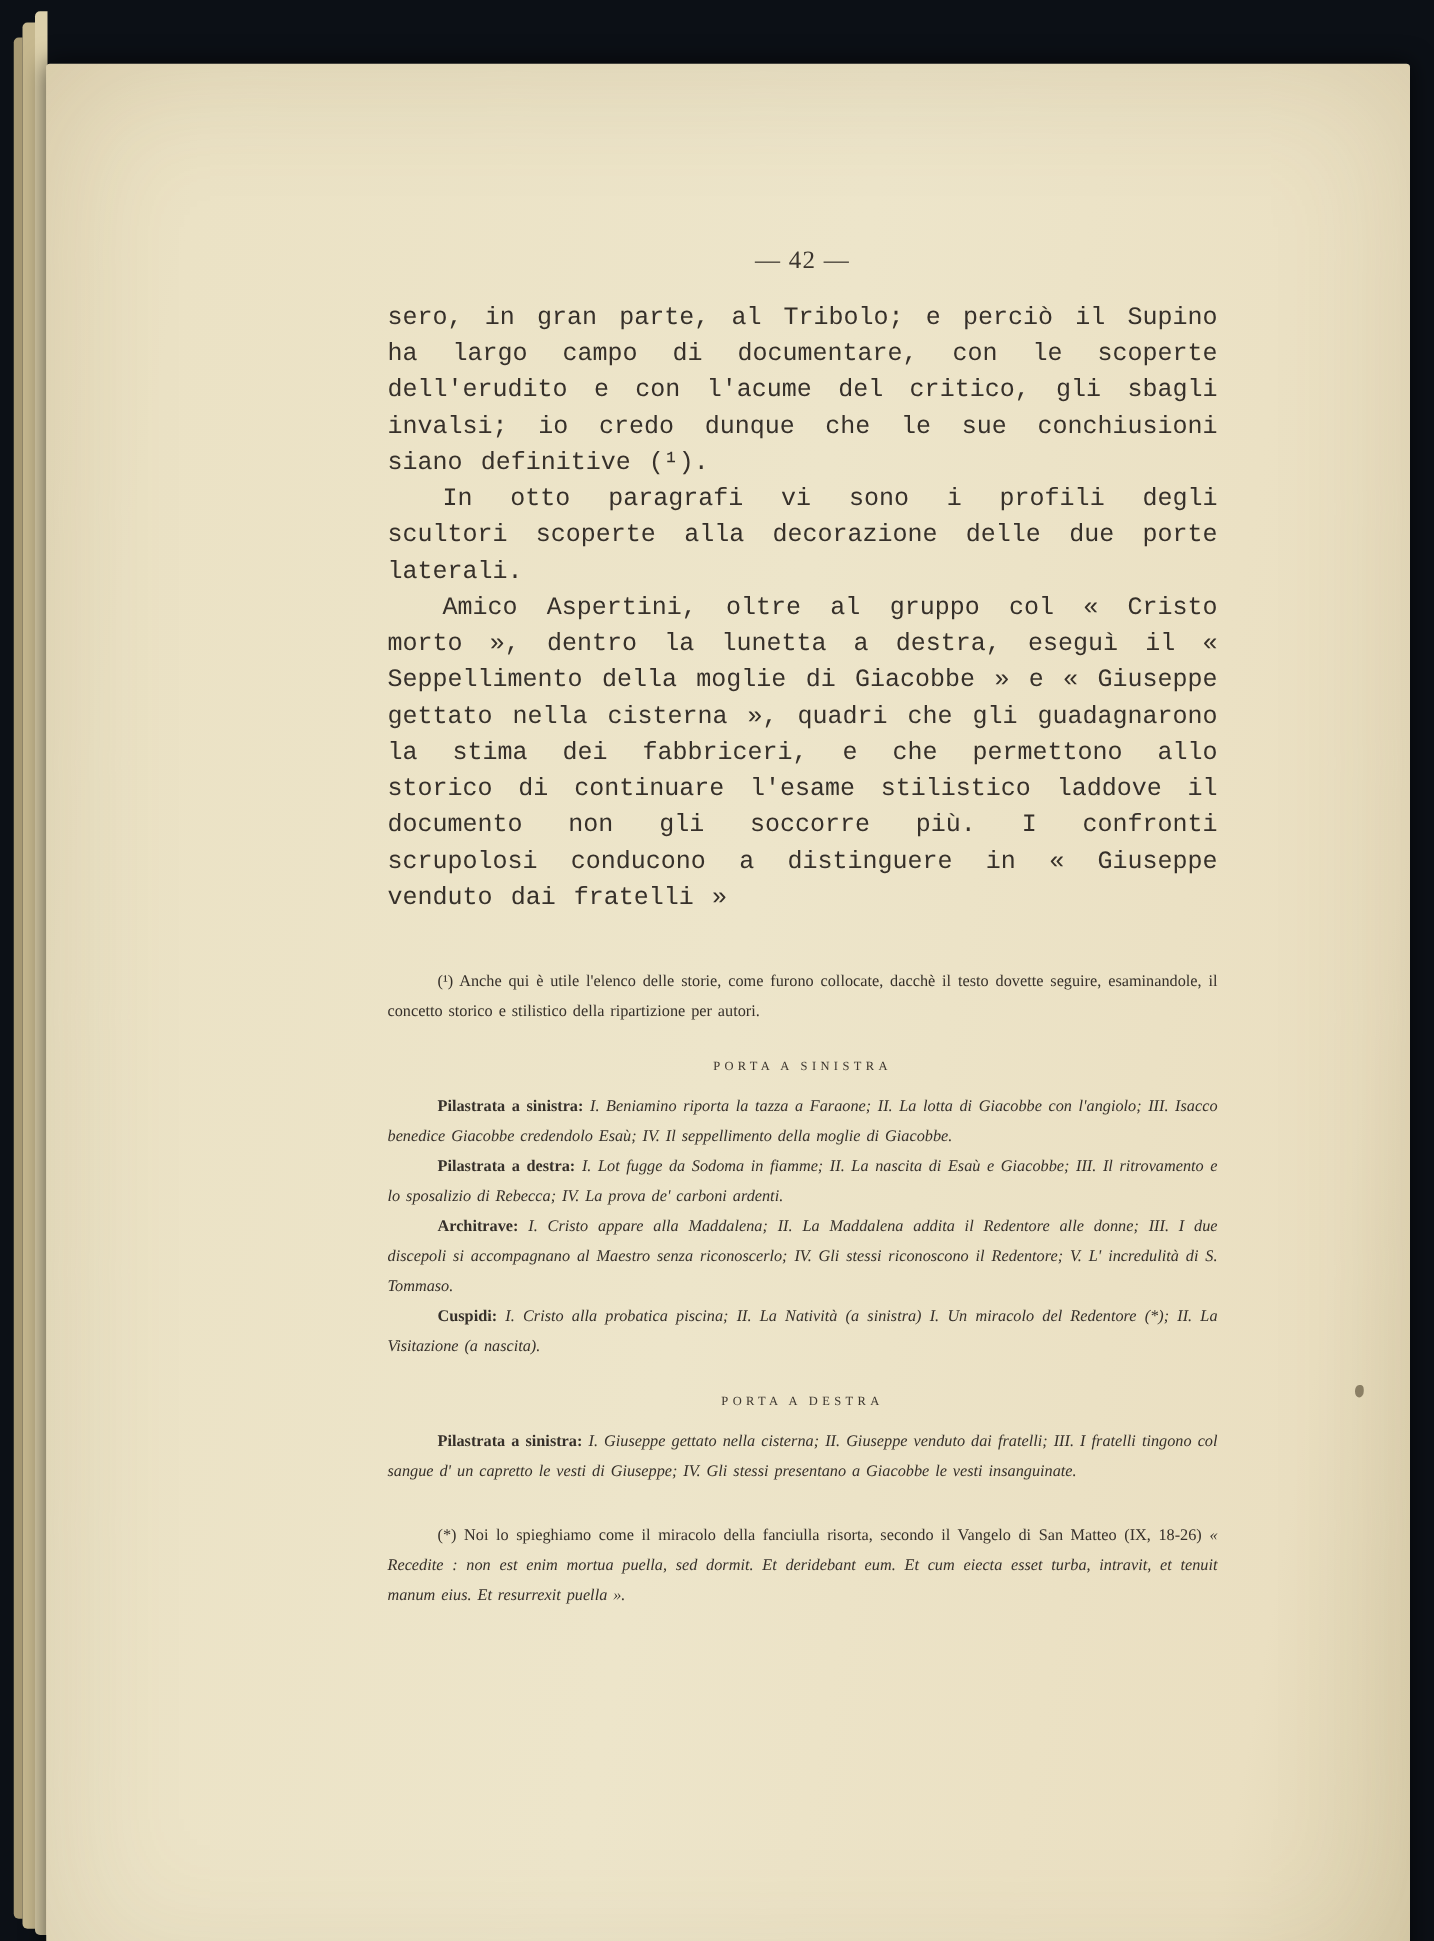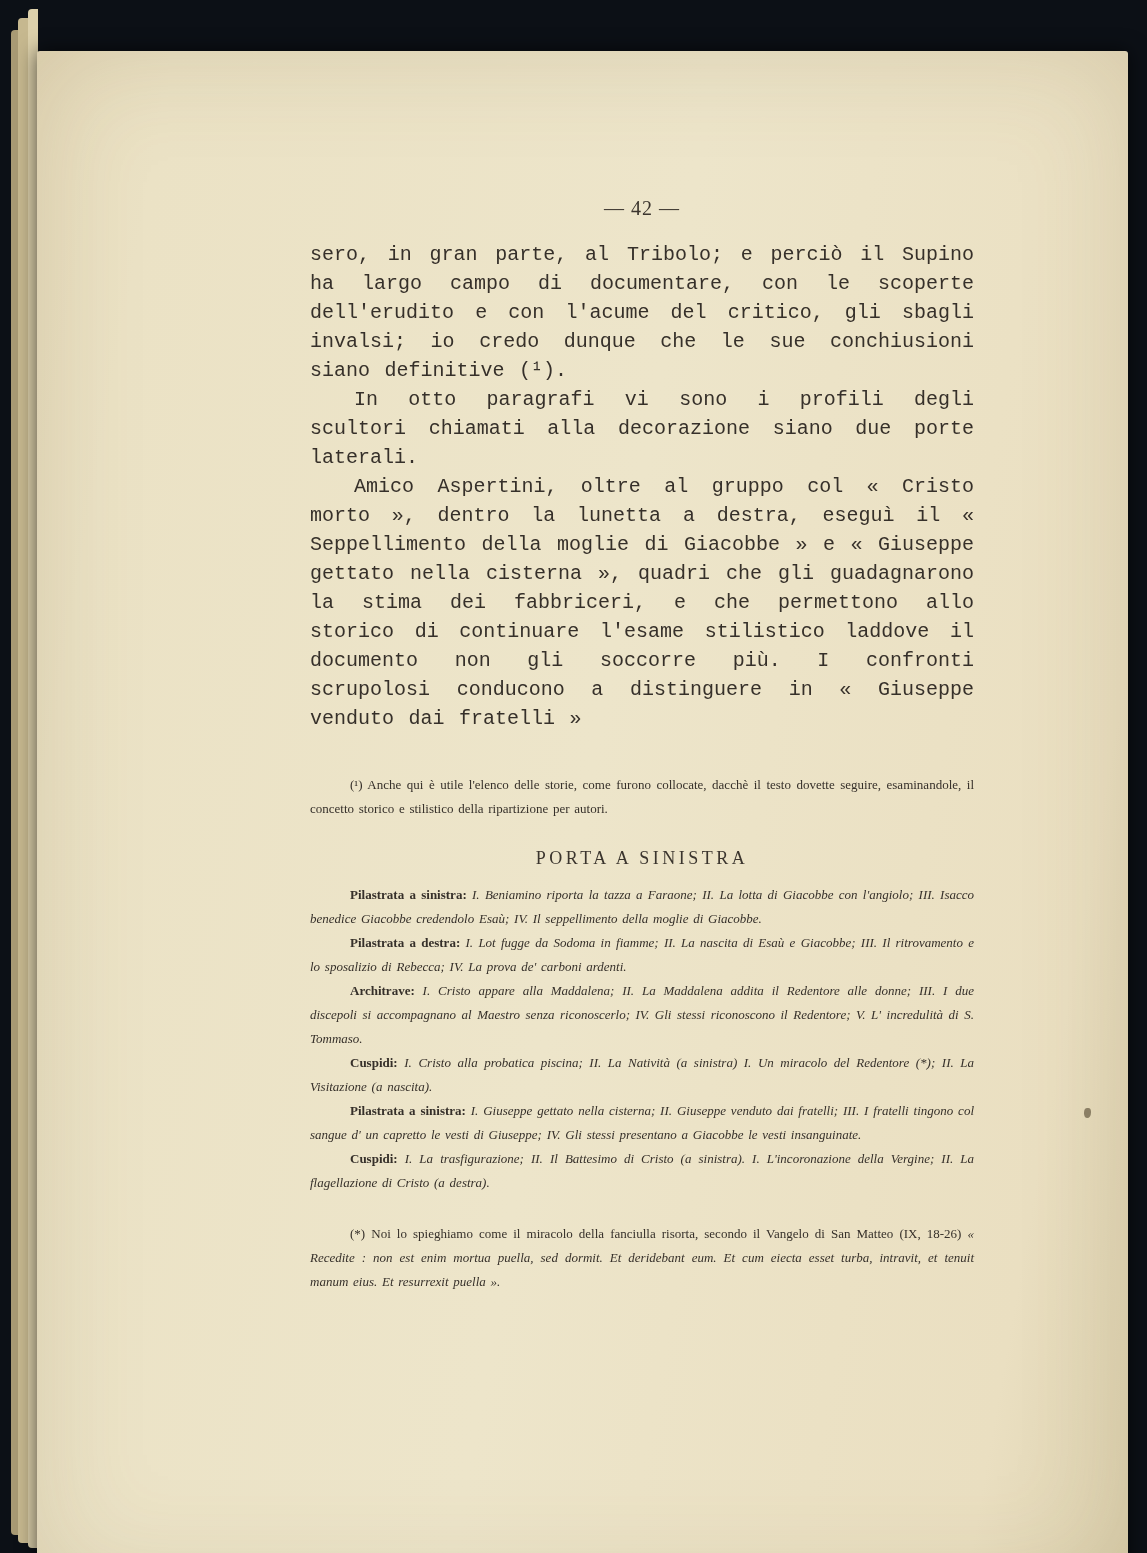--- a/index.html
+++ b/index.html
@@ -38,21 +38,21 @@
     text-align:justify; text-indent:44px; word-spacing:2.5px;font-family:Liberation Mono, monospace;
   }
   .para.para-first { text-indent:0; }
 
   .footnote { margin-top:40px; }
   .fn-intro, .fn-entry, .fn-note {
     font-size:13px; line-height:24px; margin:0;
     text-align:justify; text-indent:40px; word-spacing:1.5px;
   }
   .fn-heading {
-    font-size:18px; font-weight:400; letter-spacing:3.5px;
+    font-size:10px; font-weight:400; letter-spacing:3.5px;
     text-align:center; margin:27px 0 14px 0; color:#3b352e;
   }
   .fn-label { font-weight:700; font-style:normal; }
   .fn-text  { font-style:italic; }
   .fn-note  { margin-top:27px; }
   .fn-note-quote { font-style:italic; }
 </style>
 </head>
 <body>
 
@@ -63,35 +63,35 @@
 <div class="bottom-edge-2"></div>
 
 <div class="page">
   <div class="speck"></div>
 
   <div class="content">
 
     <div class="page-number">— 42 —</div>
 
     <p class="para para-first">sero, in gran parte, al Tribolo; e perciò il Supino ha largo campo di documentare, con le scoperte dell'erudito e con l'acume del critico, gli sbagli invalsi; io credo dunque che le sue conchiusioni siano definitive (¹).</p>
-    <p class="para">In otto paragrafi vi sono i profili degli scultori chiamati alla decorazione siano due porte laterali.</p>
+    <p class="para">In otto paragrafi vi sono i profili degli scultori scoperte alla decorazione delle due porte laterali.</p>
     <p class="para">Amico Aspertini, oltre al gruppo col « Cristo morto », dentro la lunetta a destra, eseguì il « Seppellimento della moglie di Giacobbe » e « Giuseppe gettato nella cisterna », quadri che gli guadagnarono la stima dei fabbriceri, e che permettono allo storico di continuare l'esame stilistico laddove il documento non gli soccorre più. I confronti scrupolosi conducono a distinguere in « Giuseppe venduto dai fratelli »</p>
 
     <div class="footnote">
 
       <p class="fn-intro">(¹) Anche qui è utile l'elenco delle storie, come furono collocate, dacchè il testo dovette seguire, esaminandole, il concetto storico e stilistico della ripartizione per autori.</p>
 
       <h3 class="fn-heading">PORTA A SINISTRA</h3>
 
       <p class="fn-entry"><span class="fn-label">Pilastrata a sinistra:</span> <span class="fn-text">I. Beniamino riporta la tazza a Faraone; II. La lotta di Giacobbe con l'angiolo; III. Isacco benedice Giacobbe credendolo Esaù; IV. Il seppellimento della moglie di Giacobbe.</span></p>
       <p class="fn-entry"><span class="fn-label">Pilastrata a destra:</span> <span class="fn-text">I. Lot fugge da Sodoma in fiamme; II. La nascita di Esaù e Giacobbe; III. Il ritrovamento e lo sposalizio di Rebecca; IV. La prova de' carboni ardenti.</span></p>
       <p class="fn-entry"><span class="fn-label">Architrave:</span> <span class="fn-text">I. Cristo appare alla Maddalena; II. La Maddalena addita il Redentore alle donne; III. I due discepoli si accompagnano al Maestro senza riconoscerlo; IV. Gli stessi riconoscono il Redentore; V. L' incredulità di S. Tommaso.</span></p>
       <p class="fn-entry"><span class="fn-label">Cuspidi:</span> <span class="fn-text">I. Cristo alla probatica piscina; II. La Natività (a sinistra) I. Un miracolo del Redentore (*); II. La Visitazione (a nascita).</span></p>
 
+      <h3 class="fn-heading">PORTA A DESTRA</h3>
 
       <p class="fn-entry"><span class="fn-label">Pilastrata a sinistra:</span> <span class="fn-text">I. Giuseppe gettato nella cisterna; II. Giuseppe venduto dai fratelli; III. I fratelli tingono col sangue d' un capretto le vesti di Giuseppe; IV. Gli stessi presentano a Giacobbe le vesti insanguinate.</span></p>
-      <p class="fn-entry"><span class="fn-label">Cuspidi:</span> <span class="fn-text">I. La trasfigurazione; II. Il Battesimo di Cristo (a sinistra). I. L'incoronazione della Vergine; II. La flagellazione di Cristo (a destra).</span></p>
 
       <p class="fn-note"><span class="fn-note-lead">(*) Noi lo spieghiamo come il miracolo della fanciulla risorta, secondo il Vangelo di San Matteo (IX, 18-26) </span><span class="fn-note-quote">« Recedite : non est enim mortua puella, sed dormit. Et deridebant eum. Et cum eiecta esset turba, intravit, et tenuit manum eius. Et resurrexit puella ».</span></p>
 
     </div>
   </div>
 </div>
 
 </body></html>

